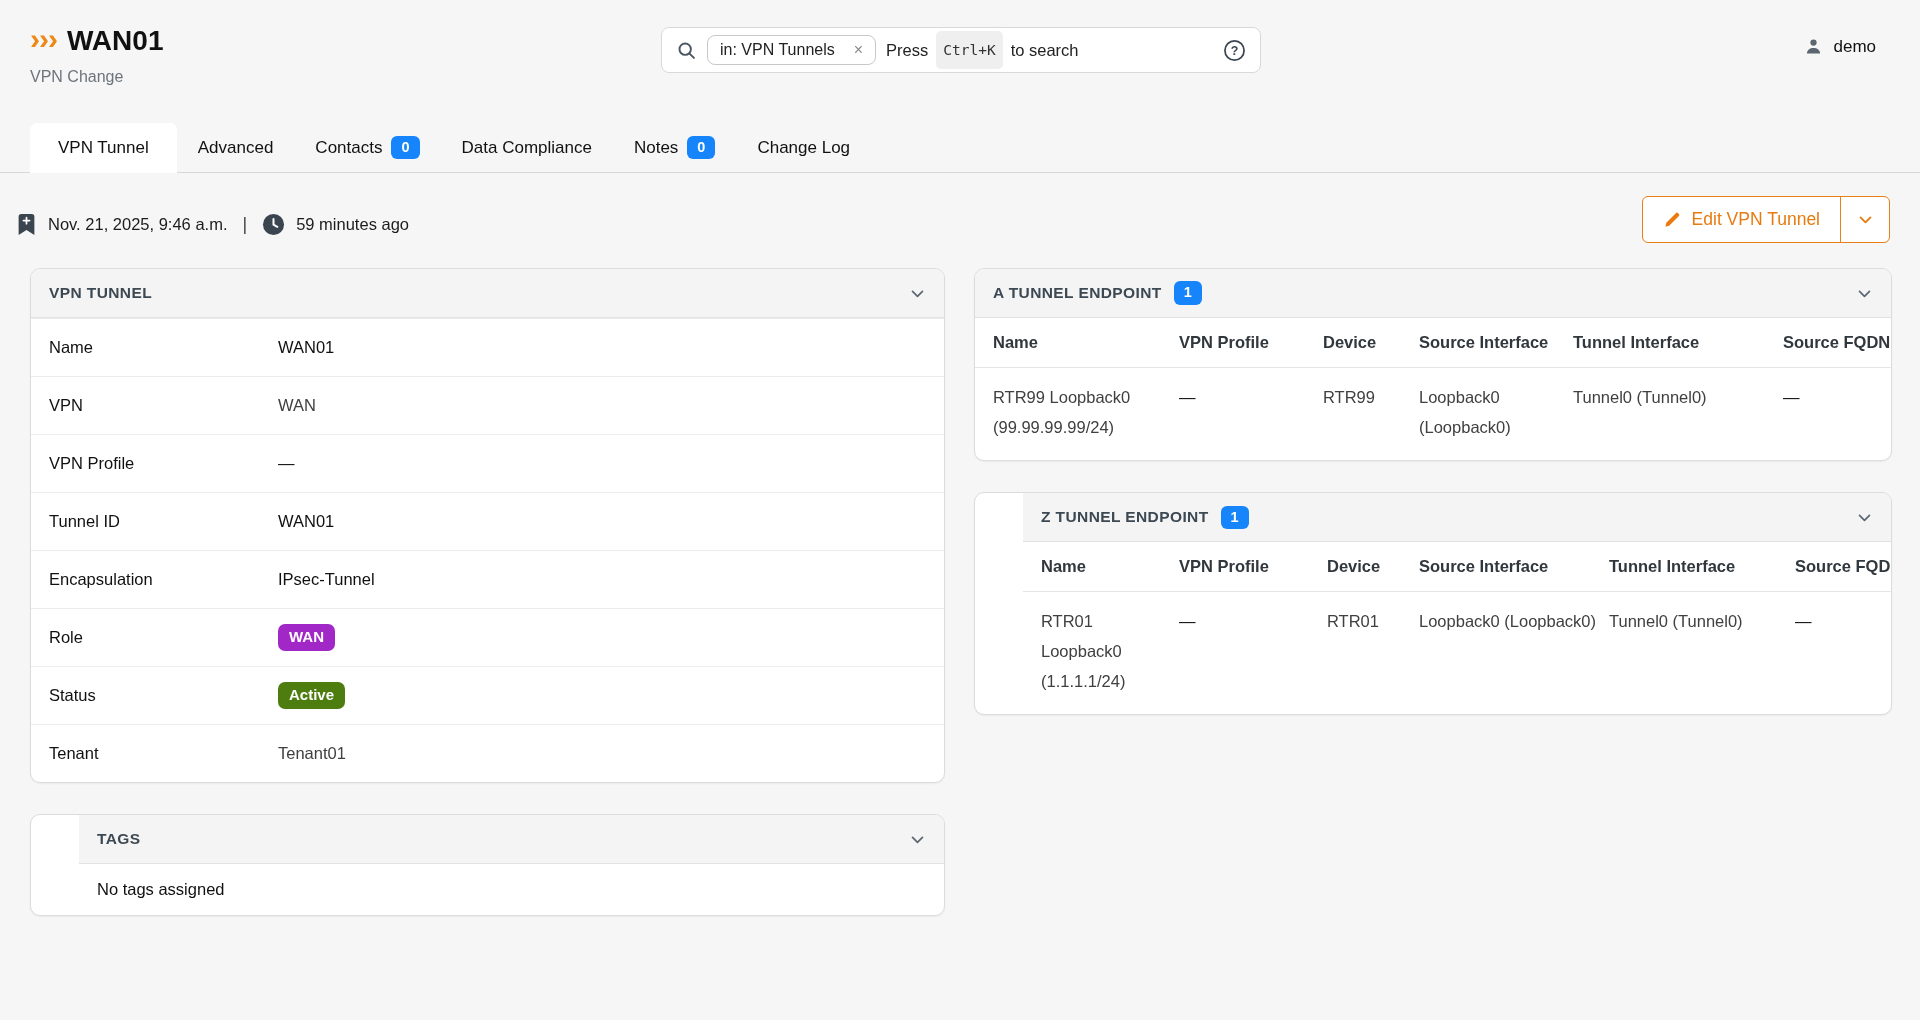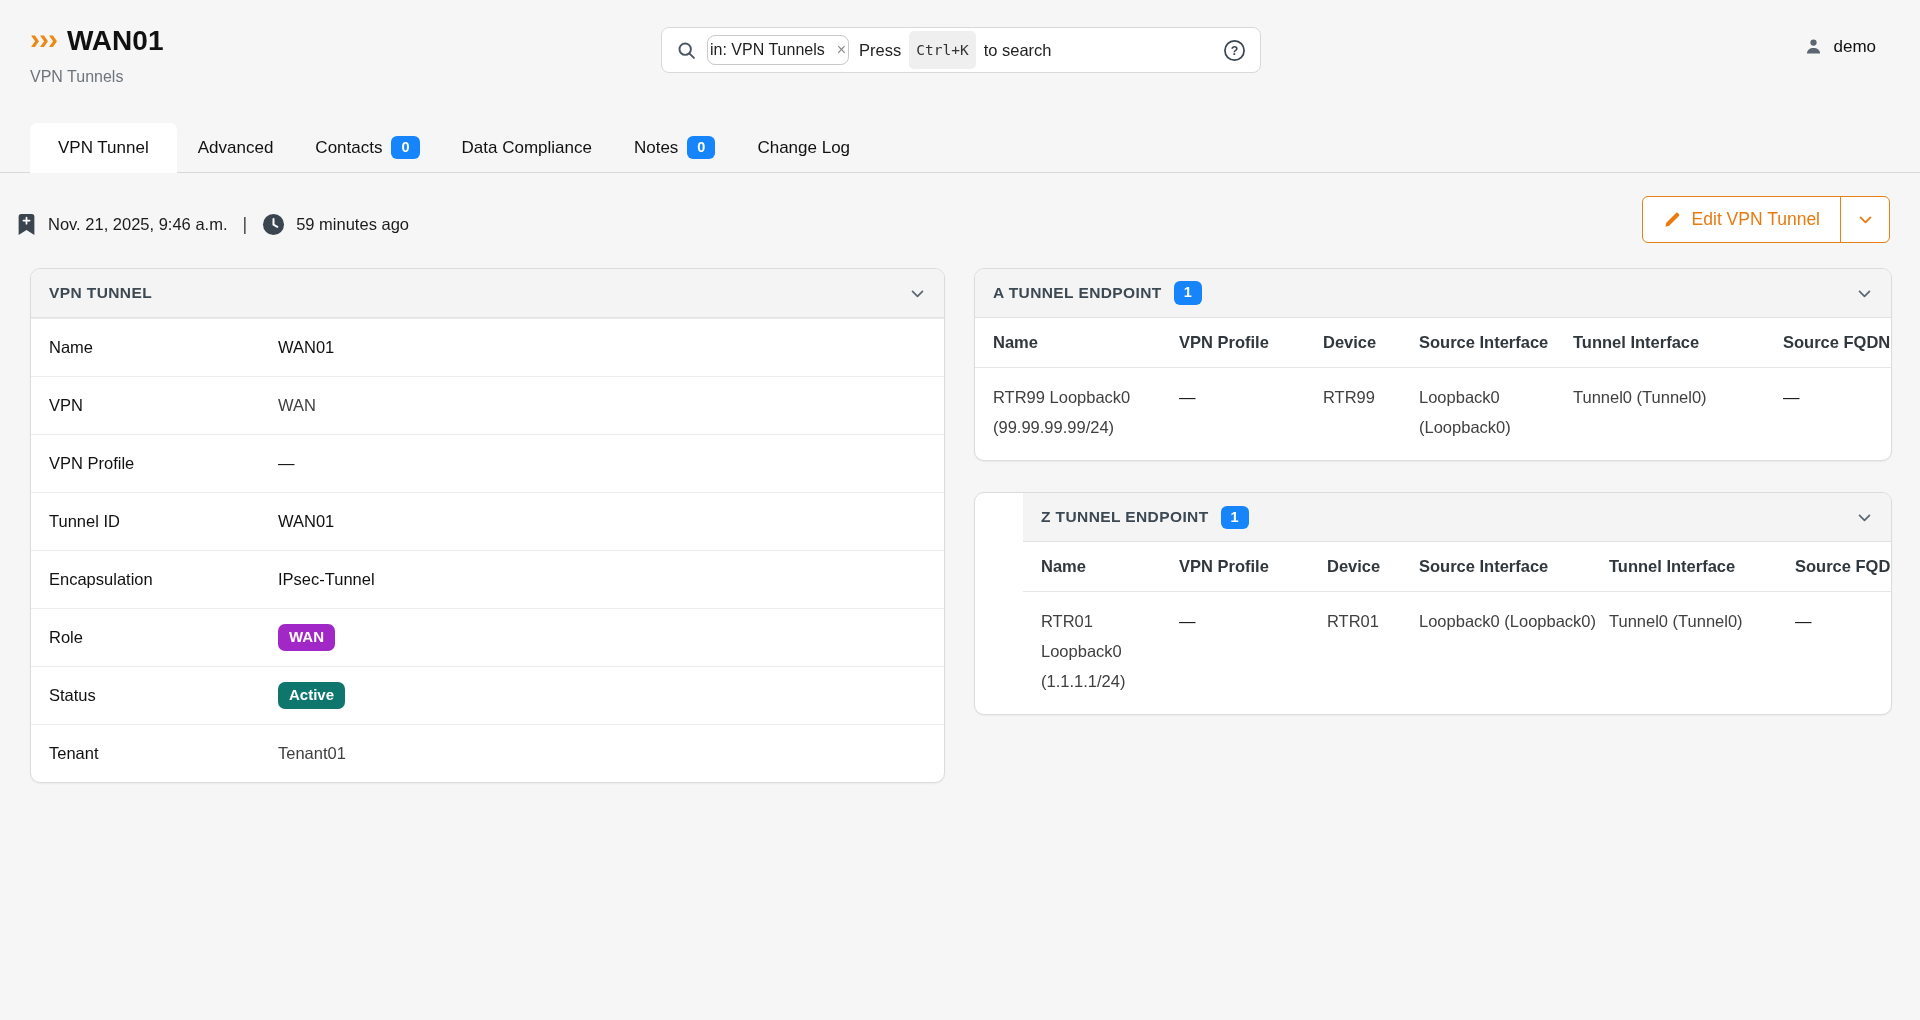--- a/index.html
+++ b/index.html
@@ -9,22 +9,22 @@
   
   .titleblock { position:absolute; left:30px; top:24px; }
   .titlerow { display:flex; align-items:center; gap:10px; }
   .logo-mark { color:#ee8713; font-size:30px; font-weight:bold; letter-spacing:-1px; line-height:1; padding-bottom:4px;}
   .page-title { font-size:28px; font-weight:bold; color:#111; }
   .breadcrumb { margin-top:10px; font-size:16px; color:#6d747b; }
 
   .searchbar { position:absolute; left:661px; top:27px; width:600px; height:46px;
                background:#fff; border:1px solid #d9d9d9; border-radius:8px;
                display:flex; align-items:center; padding:0 14px; gap:10px; }
-  .search-chip { display:flex; align-items:center; gap:12px; border:1px solid #c9c9c9;
-                 border-radius:8px; padding:5px 2px; font-size:16px; color:#222; background:#fff; }
+  .search-chip { display:flex; align-items:center; gap:19px; border:1px solid #c9c9c9;
+                 border-radius:8px; padding:5px 12px; font-size:16px; color:#222; background:#fff; }
   .chip-x { color:#8a8a8a; font-size:16px; cursor:pointer; }
   .search-hint { font-size:16.5px; color:#222; display:flex; align-items:center; gap:8px; }
   .kbd { font-family:"DejaVu Sans Mono", monospace; font-size:14.5px; background:#efefef;
          border-radius:5px; padding:11px 7px; color:#333; }
   .help-wrap { margin-left:auto; display:flex; align-items:center; }
 
   .userblock { position:absolute; right:44px; top:36px; display:flex; align-items:center; gap:9px; }
   .username { font-size:17px; color:#111; }
 
   
@@ -63,42 +63,42 @@
 
   
   .attr-row { display:flex; align-items:center; min-height:58px; padding:8px 0; border-top:1px solid #ececec; }
   .attr-row:first-child { border-top:none; }
   .attr-label { width:247px; padding-left:18px; font-size:16.5px; color:#111; flex:none; }
   .attr-value { font-size:16.5px; color:#111; }
   .link { color:#404040; text-decoration:none; cursor:pointer; }
   .badge { display:inline-block; color:#fff; font-size:15px; font-weight:bold;
            border-radius:7px; padding:4px 11px; line-height:1.25; }
   .badge-purple { background:#a227c7; }
-  .badge-green  { background:#0f766e; }
+  .badge-green  { background:#4d7c0f; }
 
   .empty-note { padding:16px 18px; font-size:16.5px; color:#111; }
 
   
   .tbl-wrap { overflow:hidden; }
   table.ep { border-collapse:collapse; table-layout:fixed; }
   table.ep th { text-align:left; font-size:16.5px; font-weight:bold; color:#30373d;
                 padding:15px 10px 15px 0; border-bottom:1px solid #e6e6e6; white-space:nowrap; overflow:hidden; }
   table.ep td { font-size:16.5px; vertical-align:top; padding:15px 10px 18px 0; line-height:1.8; }
   table.ep th:first-child, table.ep td:first-child { padding-left:18px; }
   .dash { color:#111; }
 </style>
 </head>
 <body>
 
 <div class="titleblock">
   <div class="titlerow">
     <span class="logo-mark">›››</span>
     <span class="page-title">WAN01</span>
   </div>
-  <div class="breadcrumb">VPN Tunnels</div>
+  <div class="breadcrumb">VPN Change</div>
 </div>
 
 <div class="searchbar">
   <span style="display:flex;">
     <svg width="21" height="21" viewBox="0 0 24 24" fill="none" stroke="#4a5560" stroke-width="2.2" stroke-linecap="round">
       <circle cx="10.5" cy="10.5" r="6.5"></circle>
         <line x1="15.5" y1="15.5" x2="20.5" y2="20.5"></line>
     </svg>
   </span>
   <span class="search-chip">
@@ -225,20 +225,31 @@
       <div class="attr-row">
         <div class="attr-label">Status</div>
         <div class="attr-value"><span class="badge badge-green">Active</span></div>
       </div>
       <div class="attr-row">
         <div class="attr-label">Tenant</div>
         <div class="attr-value"><a class="link">Tenant01</a></div>
       </div>
     </div>
 
+    <div class="panel">
+      <div class="panel-head">
+        <span class="panel-title">TAGS</span>
+        <span class="panel-chevron">
+          <svg width="17" height="17" viewBox="0 0 24 24" fill="none" stroke="#5b6670" stroke-width="2.4" stroke-linecap="round" stroke-linejoin="round">
+              <polyline points="5,9 12,16 19,9"></polyline>
+            </svg>
+        </span>
+      </div>
+      <div class="empty-note">No tags assigned</div>
+    </div>
 
   </div>
 
   <div class="col-right">
 
     <div class="panel">
       <div class="panel-head">
         <span class="panel-title">A TUNNEL ENDPOINT</span>
         <span class="count-badge">1</span>
         <span class="panel-chevron">

